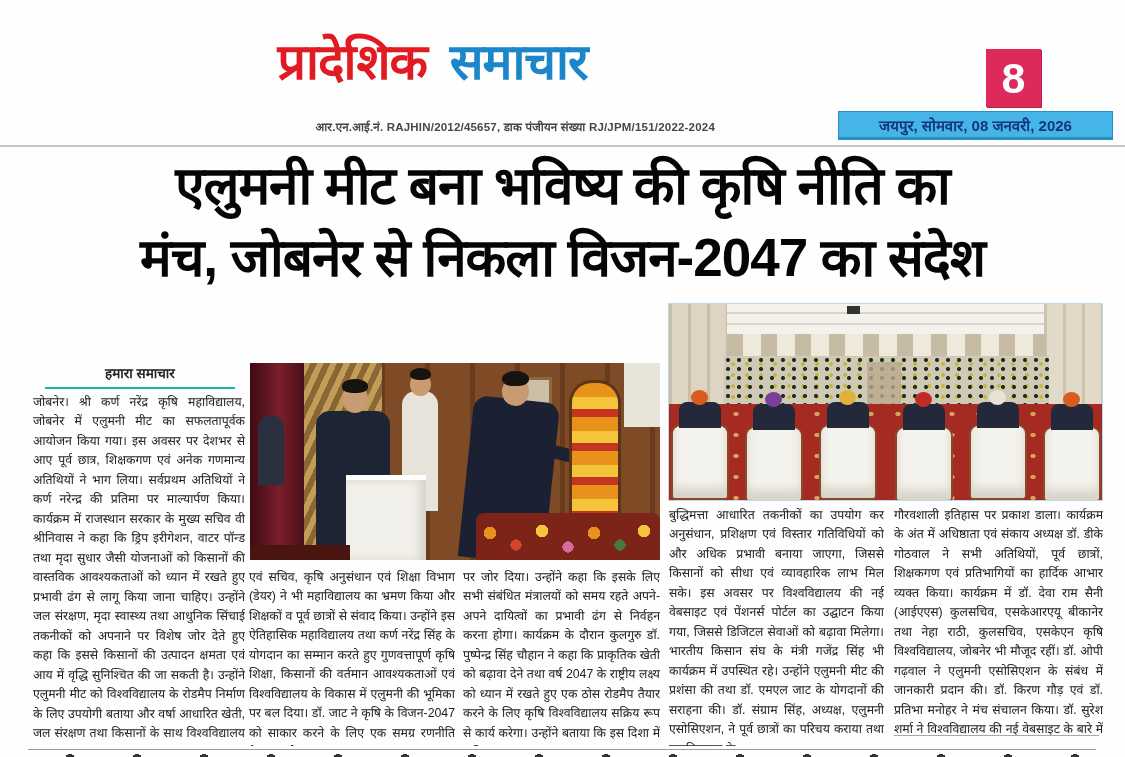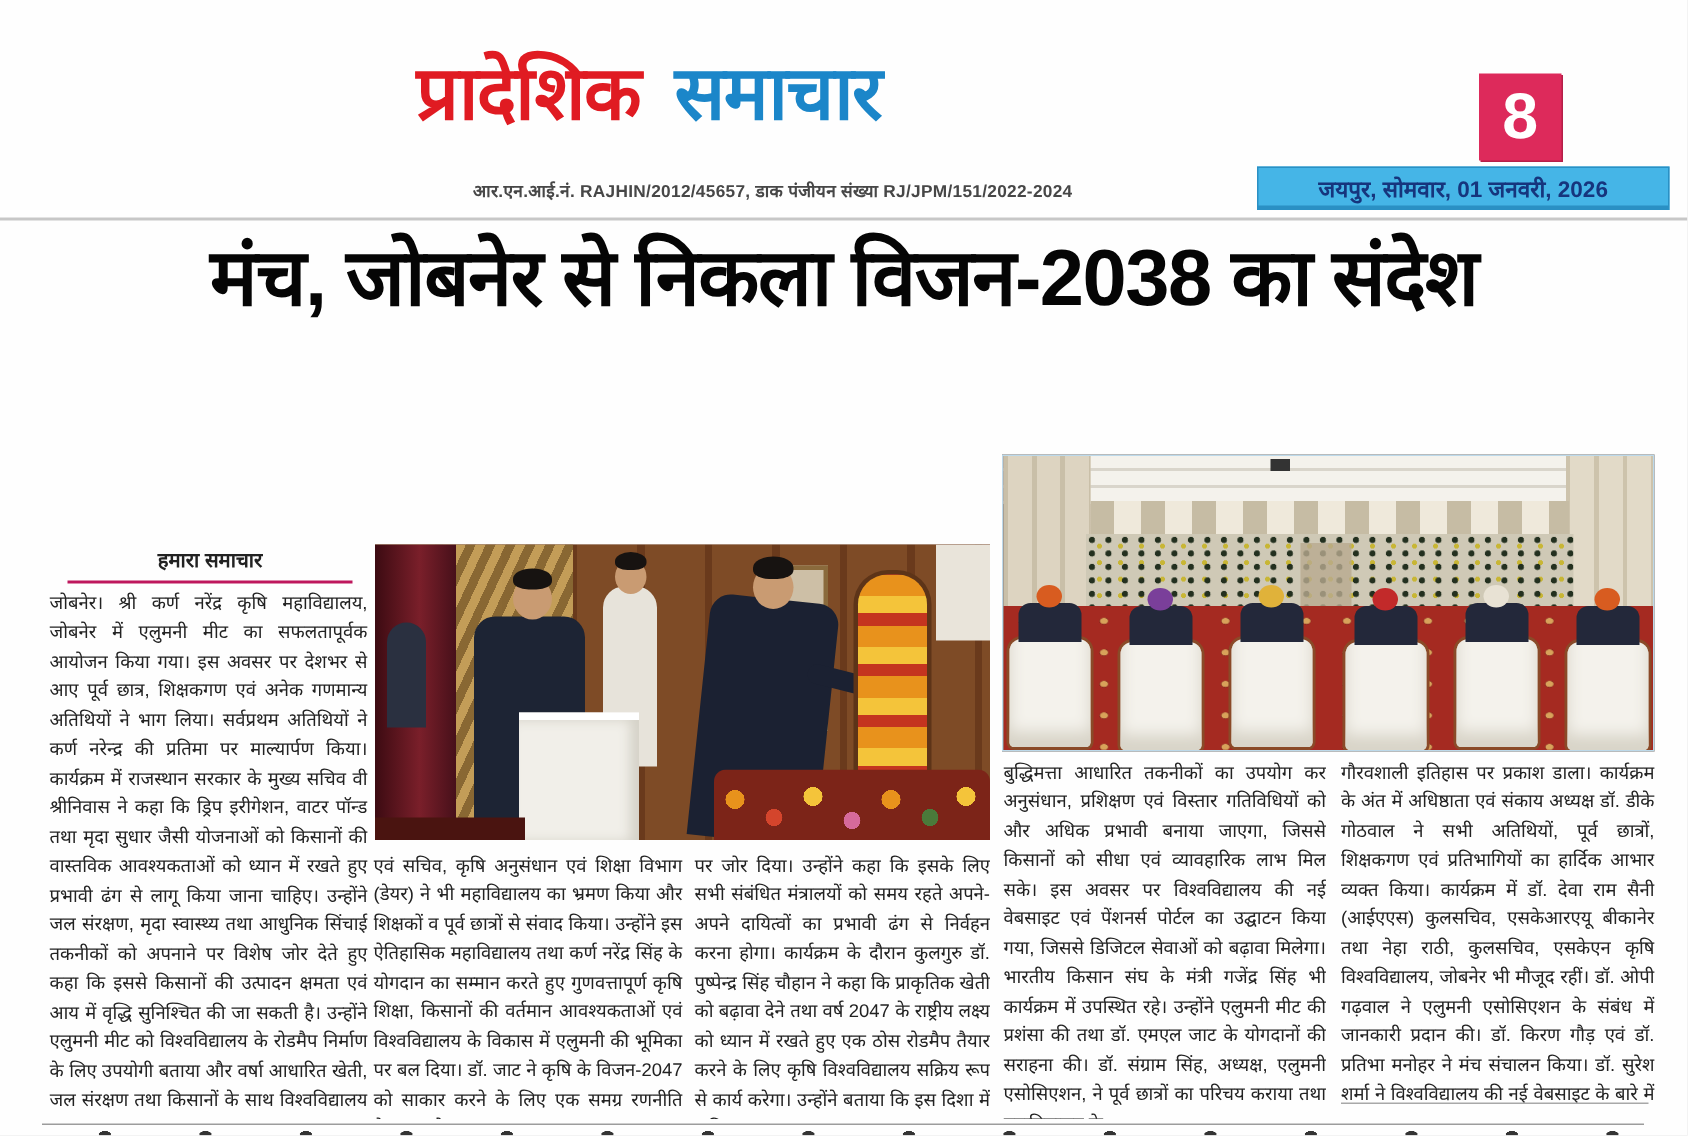--- a/index.html
+++ b/index.html
@@ -30,21 +30,21 @@
     font-size:53px; line-height:1.35; font-weight:700; color:#050505; letter-spacing:-1px; }
 
   
   .subheadline-box { position:absolute; left:35px; top:300px; width:622px; height:58px;
     background:#1f9bd7; border:2px solid #0a69ad; color:#fff; font-weight:700;
     font-size:16px; line-height:25px; text-align:center; padding:2px 10px;
     display:flex; align-items:center; justify-content:center; }
 
   
   .byline { position:absolute; left:45px; top:364px; width:190px; text-align:center;
-    font-weight:700; font-size:13.5px; color:#222; padding-bottom:5px; border-bottom:2px solid #be185d; }
+    font-weight:700; font-size:13.5px; color:#222; padding-bottom:5px; border-bottom:2px solid #14b8a6; }
   .body-col { position:absolute; font-size:12.3px; line-height:1.585; text-align:justify; color:#222; }
   #col1 { left:33px;  top:393px; width:212px; height:352px; }
   #col2 { left:249px; top:568px; width:206px; height:178px; }
   #col3 { left:463px; top:568px; width:197px; height:178px; }
   #col4 { left:669px; top:506px; width:215px; height:240px; }
   #col5 { left:894px; top:506px; width:209px; height:232px; }
   .body-col { overflow:hidden; }
   .col5-rule { position:absolute; left:894px; top:735px; width:205px; height:1px; background:#a8a8a8; }
   .bottom-rule { position:absolute; left:28px; top:749px; width:1068px; height:1px; background:#9c9c9c; }
   .next-article-cutoff { position:absolute; left:60px; top:752px; width:1040px; height:5px;
@@ -126,25 +126,26 @@
 <body>
 
 <div class="page">
 
   <div class="masthead-title">
     <span class="masthead-red">प्रादेशिक</span>
     <span class="masthead-blue">समाचार</span>
   </div>
   <div class="registration">आर.एन.आई.नं. RAJHIN/2012/45657, डाक पंजीयन संख्या RJ/JPM/151/2022-2024</div>
   <div class="page-number-badge">8</div>
-  <div class="date-bar">जयपुर, सोमवार, 01 जनवरी, 2026</div>
+  <div class="date-bar">जयपुर, सोमवार, 08 जनवरी, 2026</div>
   <div class="masthead-rule"></div>
 
   <div class="headline">
-    <div>मंच, जोबनेर से निकला विजन-2038 का संदेश</div>
+    <div>एलुमनी मीट बना भविष्य की कृषि नीति का</div>
+    <div>मंच, जोबनेर से निकला विजन-2047 का संदेश</div>
   </div>
 
 
   <div class="photo" id="ceremony-photo">
     <div class="ph wood"></div>
     <div class="ph wall-top-right"></div>
     <div class="ph door"></div>
     <div class="ph shimmer"></div>
     <div class="ph curtain-left"></div>
     <div class="ph person suit-2"></div>

